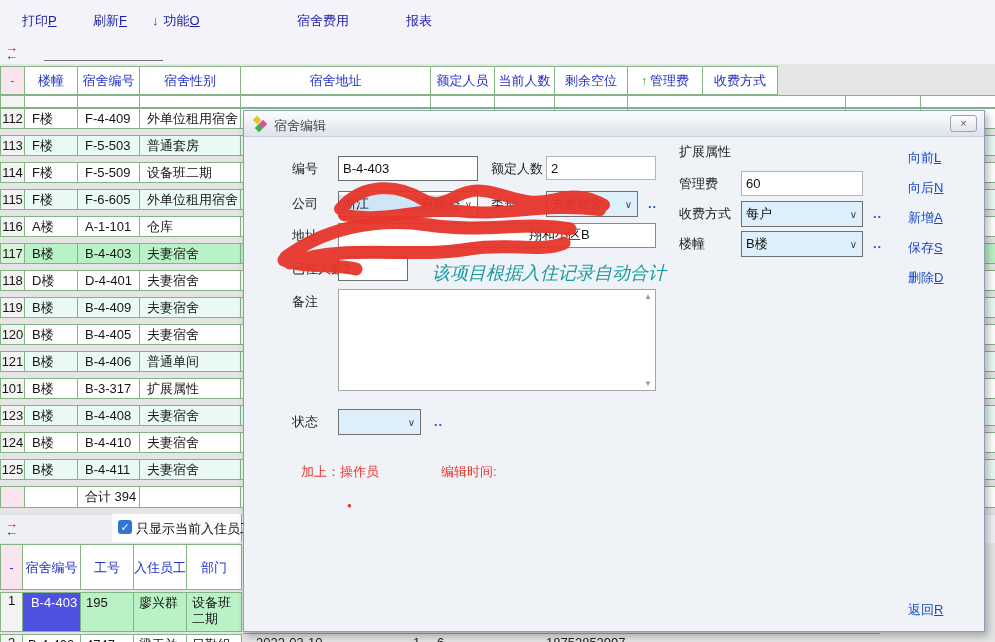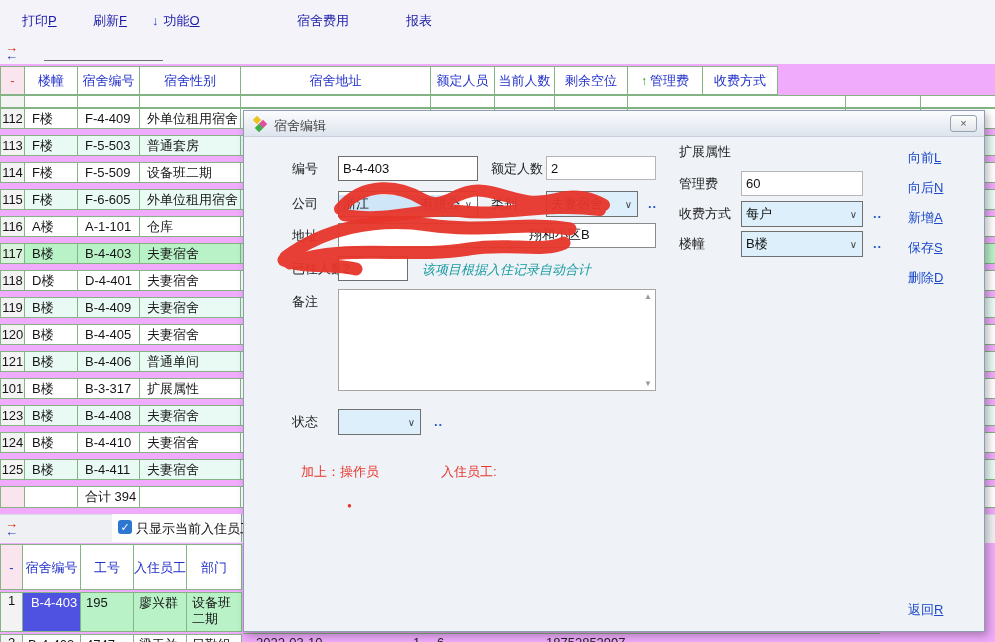--- a/index.html
+++ b/index.html
@@ -1,17 +1,17 @@
 <!DOCTYPE html>
 <html><head>
 <meta charset="utf-8">
 <style>
   html,body{margin:0;padding:0;}
   body{font-family:"Liberation Sans","DejaVu Sans",sans-serif;background:#fff;}
-  .screen{position:relative;width:995px;height:642px;overflow:hidden;background:#f0abfc;}
+  .screen{position:relative;width:995px;height:642px;overflow:hidden;background:#e5e5e5;}
 
   
   .topchrome{position:absolute;left:0;top:0;width:995px;height:64px;background:#f3f3f9;}
   .titem{position:absolute;top:12px;font-size:13px;color:#1b1ba8;cursor:pointer;white-space:nowrap;}
   .titem .hk{text-decoration:underline;}
   .funcicon{color:#2140cc;font-weight:bold;margin-right:5px;}
   .swapicon{position:absolute;width:20px;height:16px;line-height:0;}
   .swapicon .sa1{display:block;color:#cc2200;font-weight:bold;font-size:13px;height:8px;line-height:8px;}
   .swapicon .sa2{display:block;color:#2233bb;font-weight:bold;font-size:13px;height:8px;line-height:8px;}
   .hline{position:absolute;left:44px;top:60px;width:119px;border-top:1px solid #707070;}
@@ -62,21 +62,21 @@
   .din{position:absolute;background:#fff;border:1px solid #6e6e6e;font-size:13px;padding:2px 4px;box-sizing:border-box;color:#111;font-family:inherit;}
   .din.light{border-color:#b5b5b5;}
   .combo{position:absolute;display:flex;align-items:center;background:#fff;border:1px solid #707070;box-sizing:border-box;font-size:13px;color:#111;cursor:pointer;}
   .combo .ct{flex:1;padding-left:4px;overflow:hidden;white-space:nowrap;}
   .combo .chev{width:17px;text-align:center;color:#444;font-size:10px;}
   .combo.blue{background:#dceffb;}
   .hilite{background:#cfe6f8;}
   .dots{position:absolute;color:#2456c9;font-weight:bold;font-size:13px;letter-spacing:1px;cursor:pointer;}
   .alink{position:absolute;left:664px;width:58px;text-align:left;color:#1c49c8;font-size:13px;cursor:pointer;white-space:nowrap;}
   .alink .hk{text-decoration:underline;}
-  .tealnote{position:absolute;color:#189aa0;font-style:italic;font-size:13px;}
+  .tealnote{position:absolute;color:#189aa0;font-style:italic;font-size:18px;margin-left:10px;}
   .rednote{position:absolute;color:#e8352b;font-size:13px;white-space:nowrap;}
   .reddot{position:absolute;color:#e8352b;font-size:8px;}
   .memo{position:absolute;background:#fff;border:1px solid #a5a5a5;box-sizing:border-box;}
   .memo .sar{position:absolute;right:3px;font-size:8px;color:#9a9a9a;}
   .scrib{position:absolute;left:0;top:0;pointer-events:none;}
 </style>
 </head>
 <body>
 
 <div class="screen">
@@ -404,21 +404,21 @@
     </div>
 
     <span class="dl" style="left:48px;top:298px">状态</span>
     <span class="combo blue" style="left:94px;top:298px;width:83px;height:26px">
       <span class="ct"></span>
       <span class="chev">∨</span>
     </span>
     <span class="dots" style="left:190px;top:303px">..</span>
 
     <span class="rednote" style="left:57px;top:352px">加上：操作员</span>
-    <span class="rednote" style="left:197px;top:352px">入住员工:</span>
+    <span class="rednote" style="left:197px;top:352px">编辑时间:</span>
     <span class="reddot" style="left:103px;top:390px">●</span>
 
     <span class="dl" style="left:435px;top:28px">扩展属性</span>
     <span class="dl" style="left:435px;top:60px">管理费</span>
     <input class="din light" style="left: 497px; top: 60px; width: 122px; height: 25px;" value="60">
     <span class="dl" style="left:435px;top:90px">收费方式</span>
     <span class="combo blue" style="left:497px;top:90px;width:122px;height:26px">
       <span class="ct">每户</span>
       <span class="chev">∨</span>
     </span>

